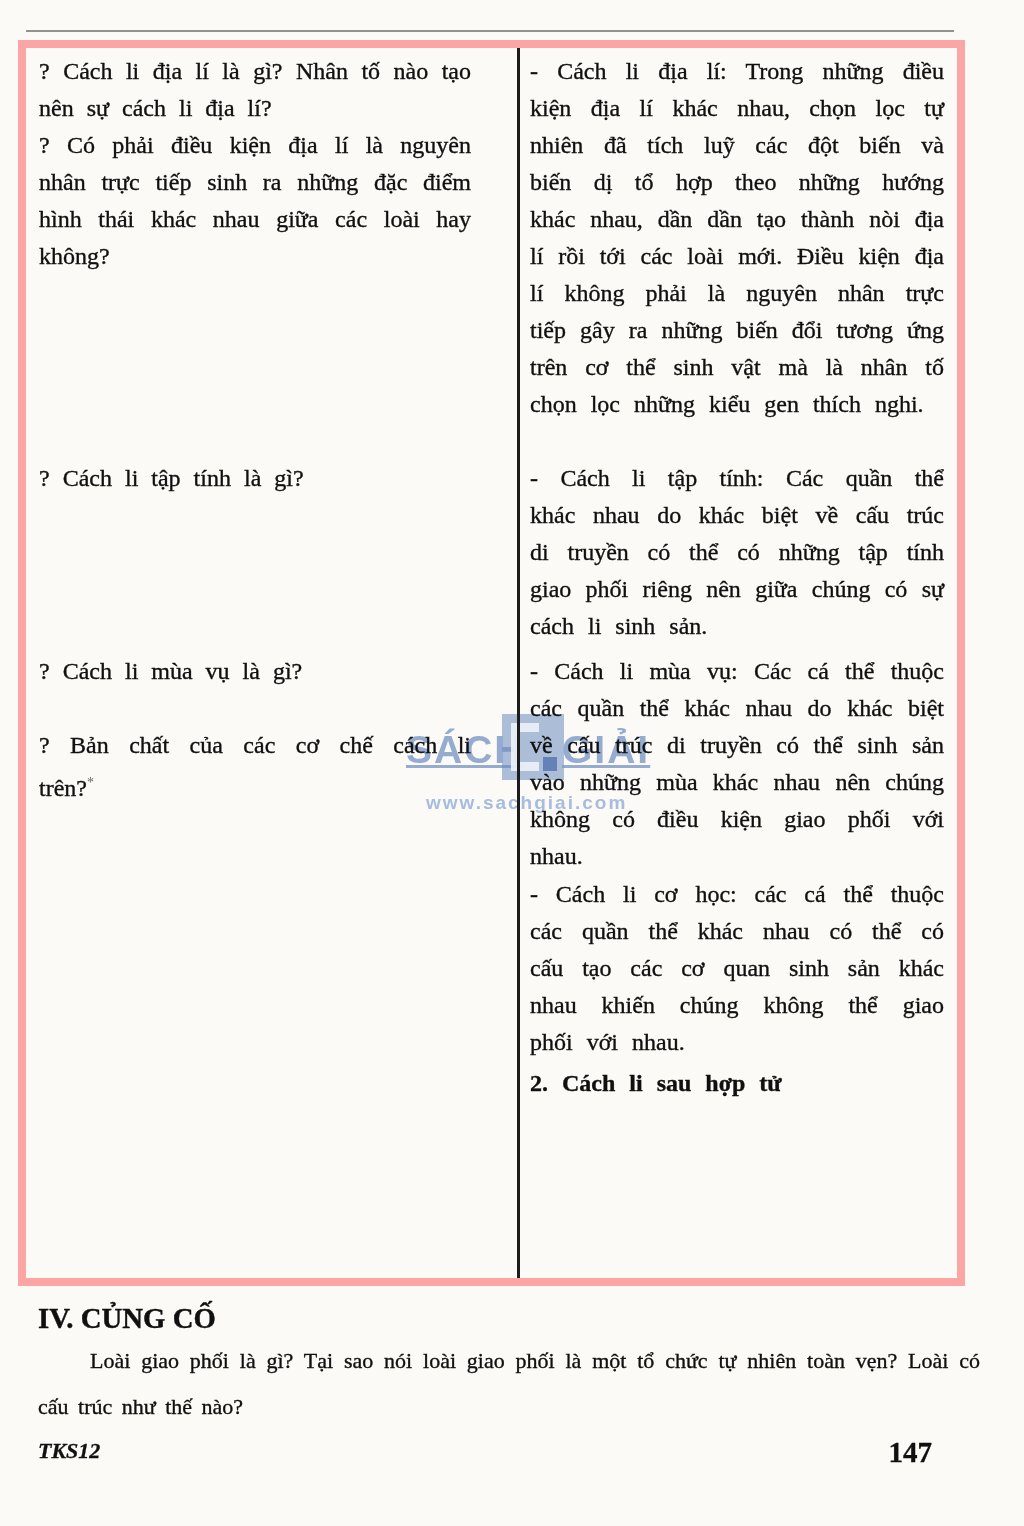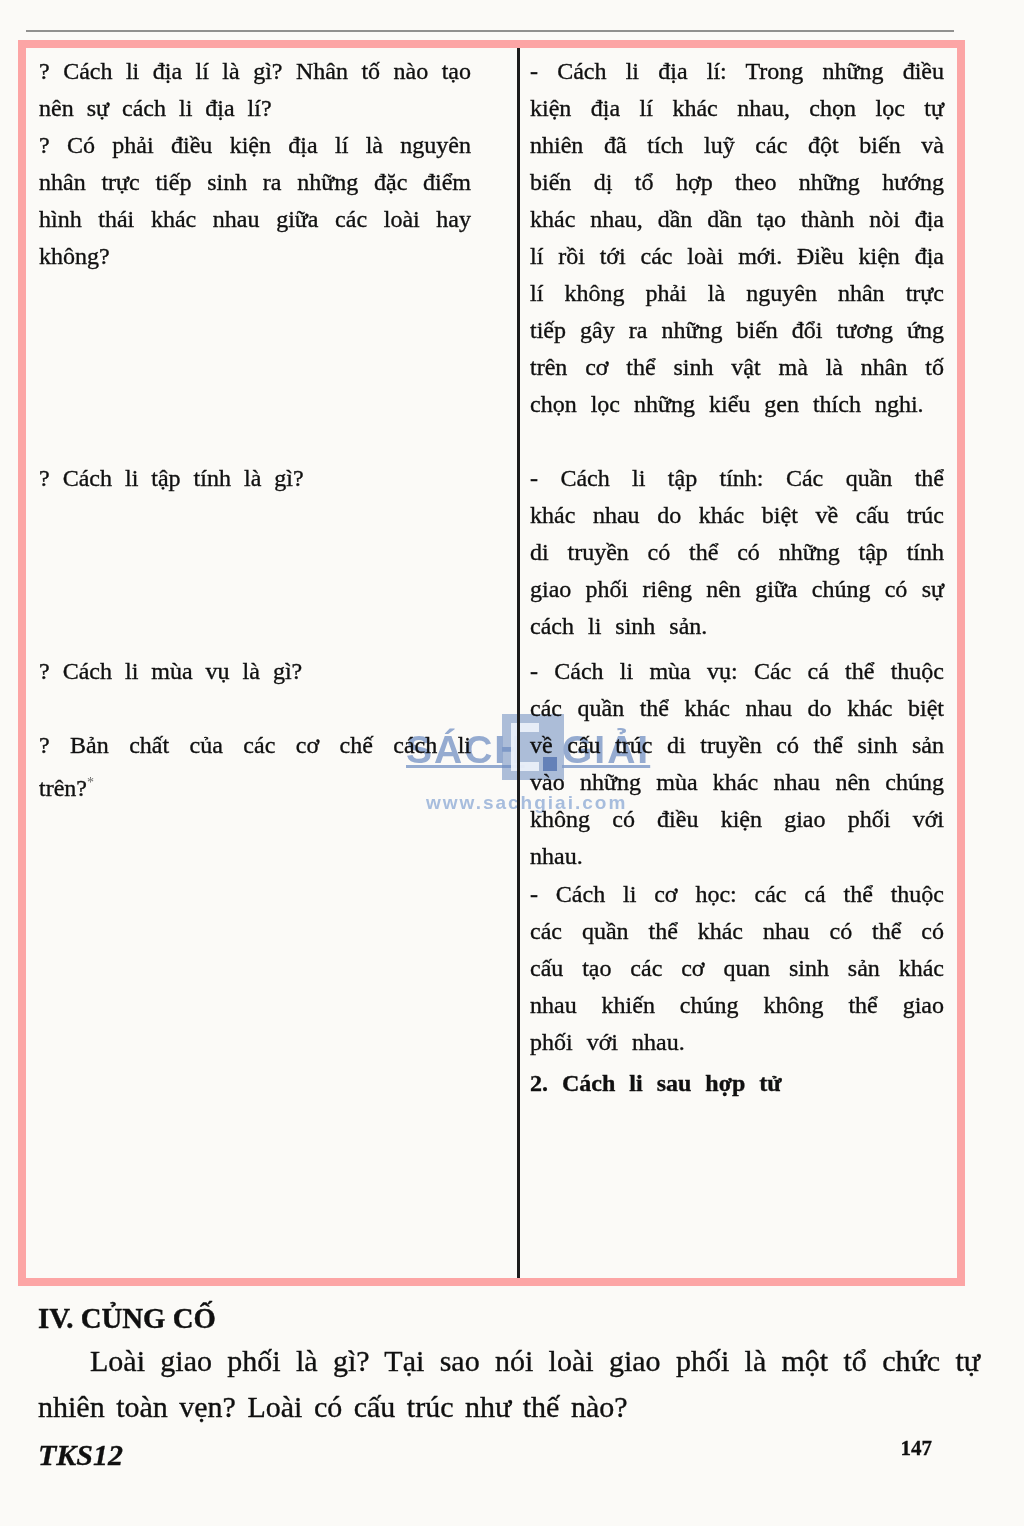--- a/index.html
+++ b/index.html
@@ -74,34 +74,34 @@
 
   
   .sec-heading {
     position:absolute; left:38px; top:1301px; z-index:2;
     font-size:30px; font-weight:bold; letter-spacing:0px;
     transform:scaleX(0.96); transform-origin:left;
     -webkit-text-stroke:0.4px #101010;
   }
   .sec-para {
     position:absolute; left:38px; top:1338px; width:942px; z-index:2;
-    font-size:30px; line-height:46px; text-indent:52px;
+    font-size:22px; line-height:46px; text-indent:52px;
     text-align:justify; word-spacing:4px;
     -webkit-text-stroke:0.35px #101010;
   }
 
   
   .footer-left {
     position:absolute; left:38px; top:1438px; z-index:2;
-    font-size:30px; font-weight:bold; font-style:italic;
+    font-size:22px; font-weight:bold; font-style:italic;
     -webkit-text-stroke:0.3px #101010;
   }
   .footer-page {
     position:absolute; right:92px; top:1436px; z-index:2;
-    font-size:21px; font-weight:bold;margin-left:28px;
+    font-size:29px; font-weight:bold;margin-left:28px;
     -webkit-text-stroke:0.3px #101010;
   }
 </style>
 </head>
 <body>
 
 <div class="page">
 
   <div class="watermark">
     <div class="wm-row">

